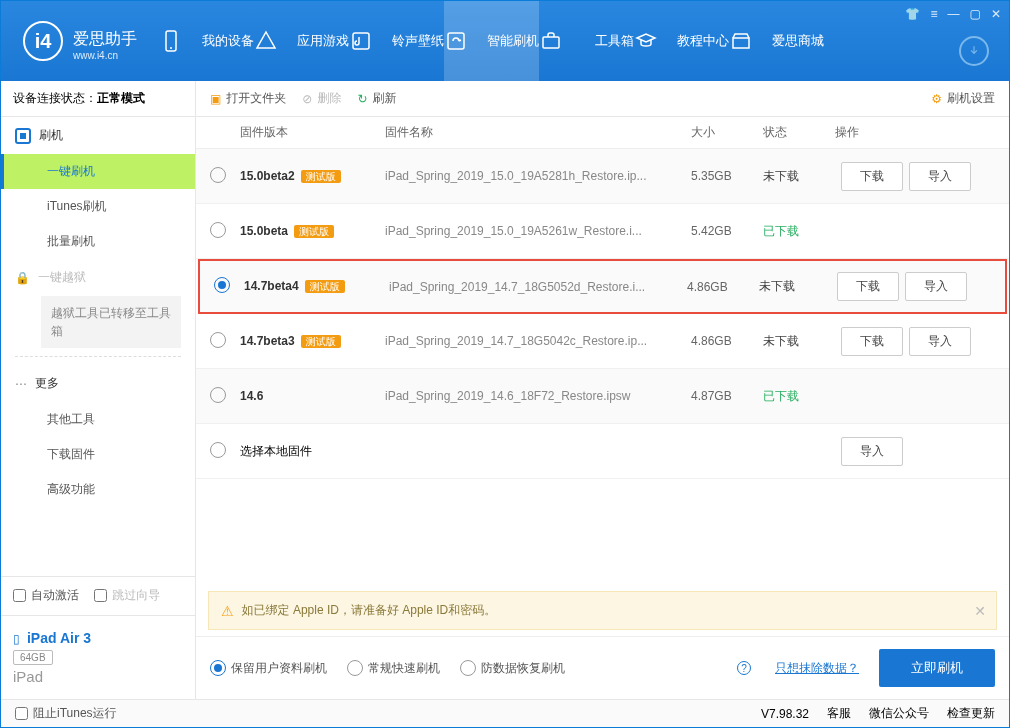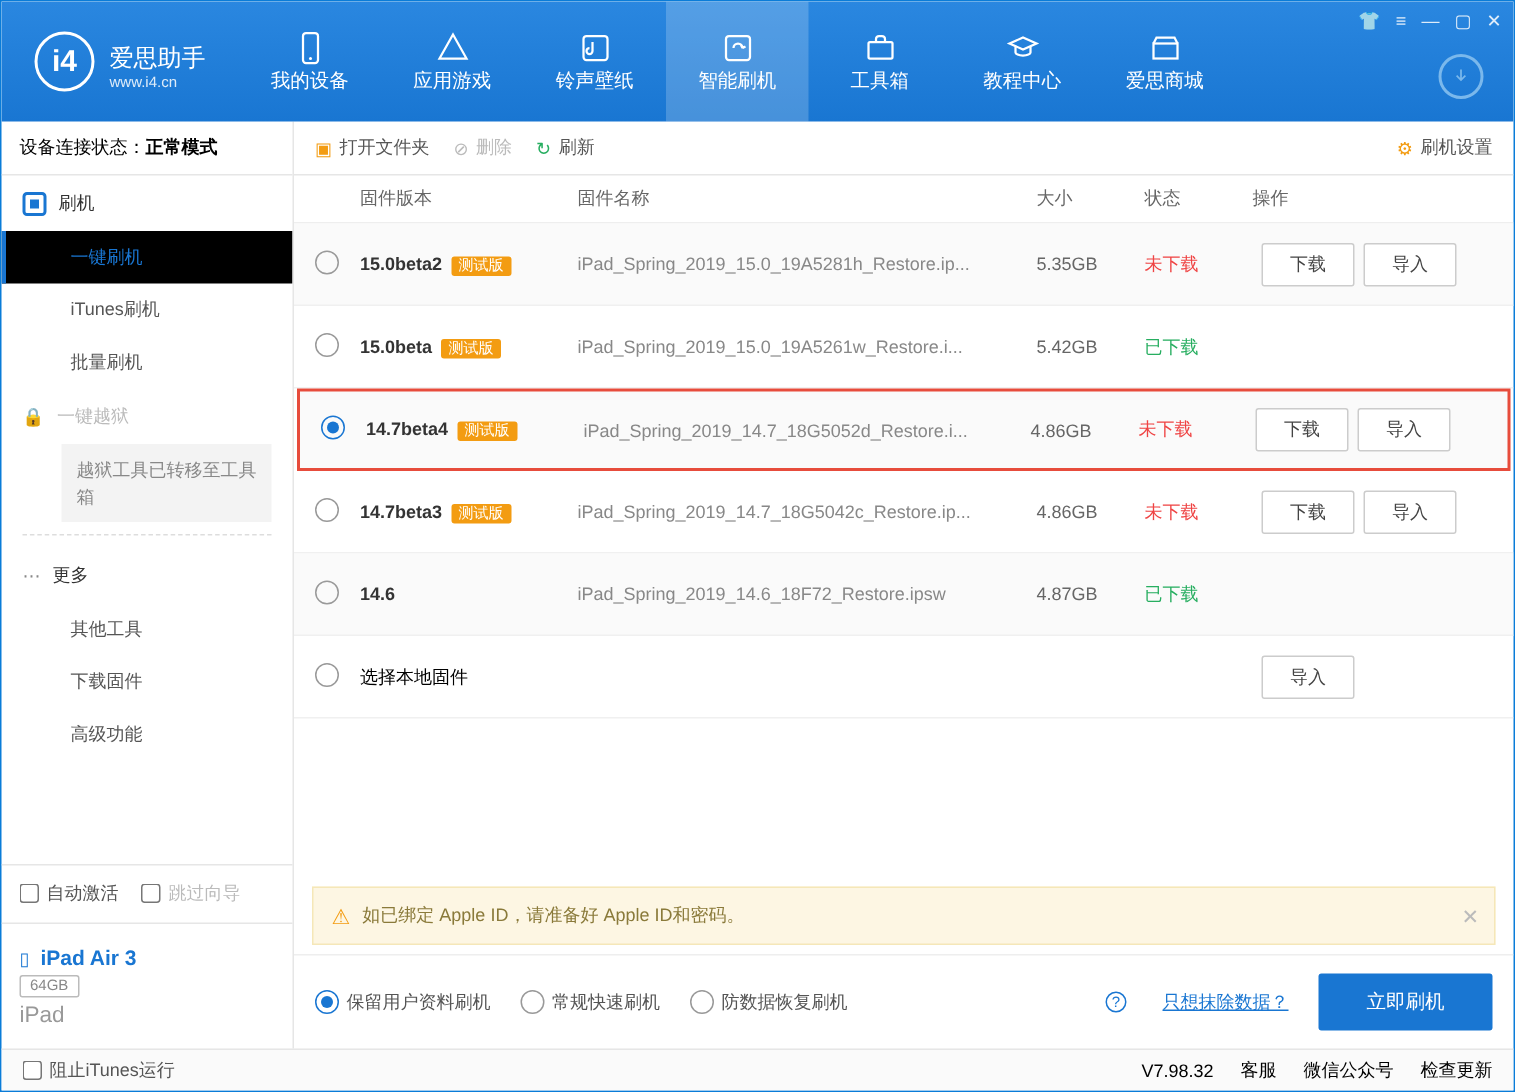--- a/index.html
+++ b/index.html
@@ -3,36 +3,36 @@
 <meta charset="utf-8">
 <style>
 *{box-sizing:border-box;margin:0;padding:0;font-family:"Microsoft YaHei",Arial,sans-serif;font-size:12px}
 body{background:#fff;width:1010px;height:728px;overflow:hidden;position:relative;border:1px solid #0a7cd8}
 .header{height:80px;background:linear-gradient(#2a87e0,#1976d2);color:#fff;display:flex;align-items:center;position:relative}
 .logo{display:flex;align-items:flex-end;padding:0 22px;gap:10px}
 .logo-circle{width:40px;height:40px;border:2px solid #fff;border-radius:50%;display:flex;align-items:center;justify-content:center;font-weight:bold;font-size:20px}
 .logo-text{font-size:16px;font-weight:normal}
 .logo-sub{font-size:10px;opacity:.85}
 .nav{display:flex;height:100%;flex:1}
-.nav-item{width:95px;height:100%;display:flex;flex-direction:column;align-items:center;justify-content:center;gap:1px;cursor:pointer}
+.nav-item{width:95px;height:100%;display:flex;flex-direction:row;align-items:center;justify-content:space-between;gap:1px;cursor:pointer}
 .nav-item.active{background:rgba(255,255,255,.2)}
 .nav-item svg{width:24px;height:24px;fill:#fff}
 .nav-label{font-size:13px}
 .win-ctrl{position:absolute;top:6px;right:8px;display:flex;gap:10px;font-size:11px}
 .win-ctrl span{cursor:pointer;opacity:.85}
 .circle-btn{position:absolute;right:20px;top:35px;width:30px;height:30px;border:2px solid #7ab8ec;border-radius:50%;display:flex;align-items:center;justify-content:center}
 .body{display:flex;height:618px}
 .sidebar{width:195px;border-right:1px solid #e6e6e6;display:flex;flex-direction:column}
 .status-bar{height:36px;display:flex;align-items:center;padding:0 12px;border-bottom:1px solid #e6e6e6;font-size:12px}
 .side-list{flex:1;overflow:auto}
 .side-head{display:flex;align-items:center;padding:10px 14px;gap:8px;color:#333;font-size:13px}
 .side-head .sq{width:16px;height:16px;border:2px solid #1976d2;border-radius:3px;position:relative}
 .side-head .sq:after{content:"";position:absolute;width:6px;height:6px;background:#1976d2;top:3px;left:3px}
 .side-item{padding:9px 14px 9px 46px;color:#555;font-size:12px;cursor:pointer}
-.side-item.active{background:#000000;border-left:3px solid #1976d2;padding-left:43px;color:#1976d2}
+.side-item.active{background:#bef264;border-left:3px solid #1976d2;padding-left:43px;color:#1976d2}
 .side-note{margin:4px 14px 4px 40px;background:#f3f3f3;color:#888;padding:8px 10px;font-size:12px;line-height:1.5}
 .side-sep{margin:8px 14px;border-top:1px dashed #ddd}
 .lock-head{display:flex;align-items:center;padding:10px 14px 6px;gap:8px;color:#bbb;font-size:13px}
 .side-bottom{border-top:1px solid #e6e6e6;padding:10px 12px}
 .chk{display:inline-flex;align-items:center;gap:5px;margin-right:12px;color:#555}
 .chk input{width:13px;height:13px}
 .device{border-top:1px solid #e6e6e6;padding:14px 12px}
 .device-name{color:#1976d2;font-size:14px;font-weight:bold}
 .badge{display:inline-block;border:1px solid #bbb;color:#888;padding:1px 6px;font-size:10px;margin-top:4px;border-radius:2px}
 .device-sub{color:#999;font-size:15px;margin-top:3px}
@@ -52,21 +52,21 @@
 .row{height:55px;display:flex;align-items:center;padding:0 14px;border-bottom:1px solid #f0f0f0}
 .row.hl{border:2px solid #e74c3c;margin:0 2px}
 .row:nth-child(odd){background:#fafafa}
 .radio{width:16px;height:16px;border:1px solid #999;border-radius:50%;display:inline-block;position:relative}
 .radio.on{border-color:#1976d2}
 .radio.on:after{content:"";position:absolute;width:8px;height:8px;background:#1976d2;border-radius:50%;top:3px;left:3px}
 .ver{font-weight:bold;color:#333}
 .tag{background:#f39c12;color:#fff;padding:1px 5px;font-size:10px;margin-left:6px;border-radius:2px}
 .fname{color:#888}
 .size{color:#666}
-.stat-no{color:#ef4444}
+.stat-no{color:#404040}
 .stat-yes{color:#27ae60}
 .btn{border:1px solid #ccc;background:#fff;padding:5px 18px;margin-left:6px;cursor:pointer;border-radius:2px;color:#444}
 .notice{background:#fdf6e3;border:1px solid #f5e7b8;margin:6px 12px;padding:10px 12px;display:flex;align-items:center;color:#8a7a3a;position:relative}
 .notice .x{position:absolute;right:10px;color:#bbb;cursor:pointer;font-size:14px}
 .opts{padding:12px 14px;display:flex;align-items:center;gap:20px;border-top:1px solid #eee}
 .opt{display:flex;align-items:center;gap:5px;color:#555}
 .opts-spacer{flex:1}
 .link{color:#1976d2;text-decoration:underline;cursor:pointer}
 .primary{background:#1976d2;color:#fff;border:none;padding:10px 32px;cursor:pointer;font-size:13px;border-radius:2px}
 .footer{height:28px;border-top:1px solid #e6e6e6;display:flex;align-items:center;padding:0 14px;gap:18px;background:#fafafa}

